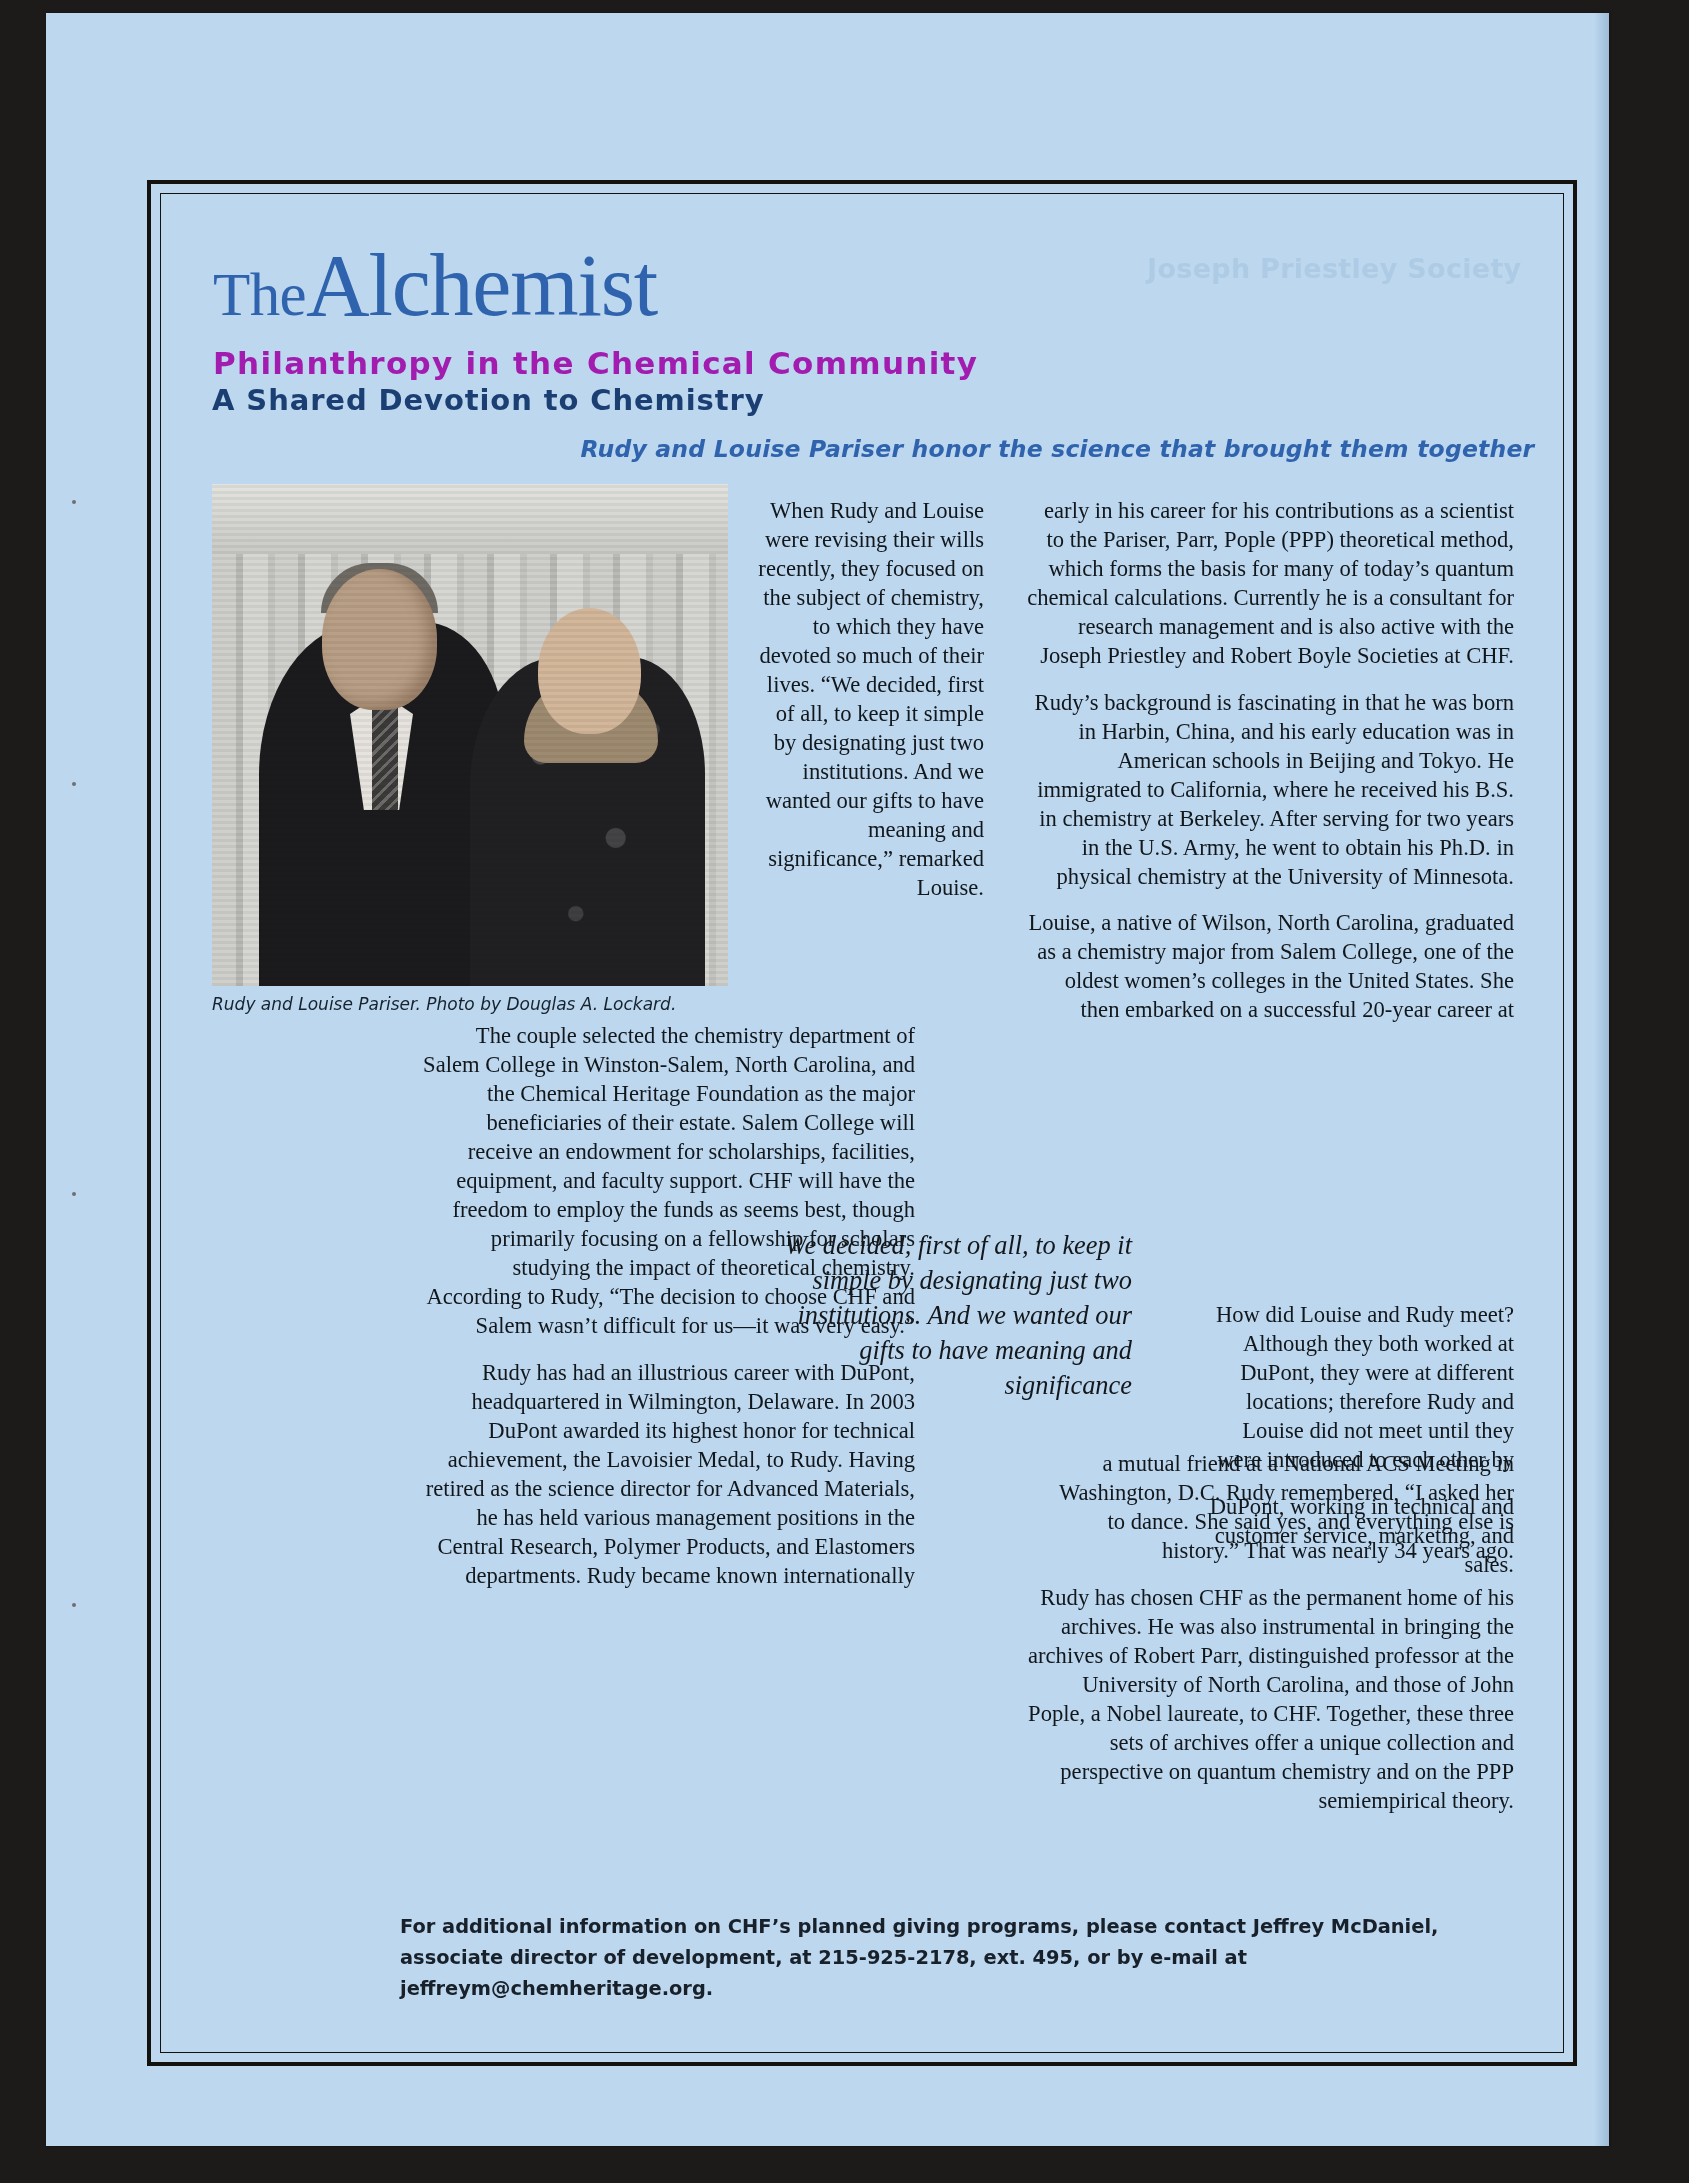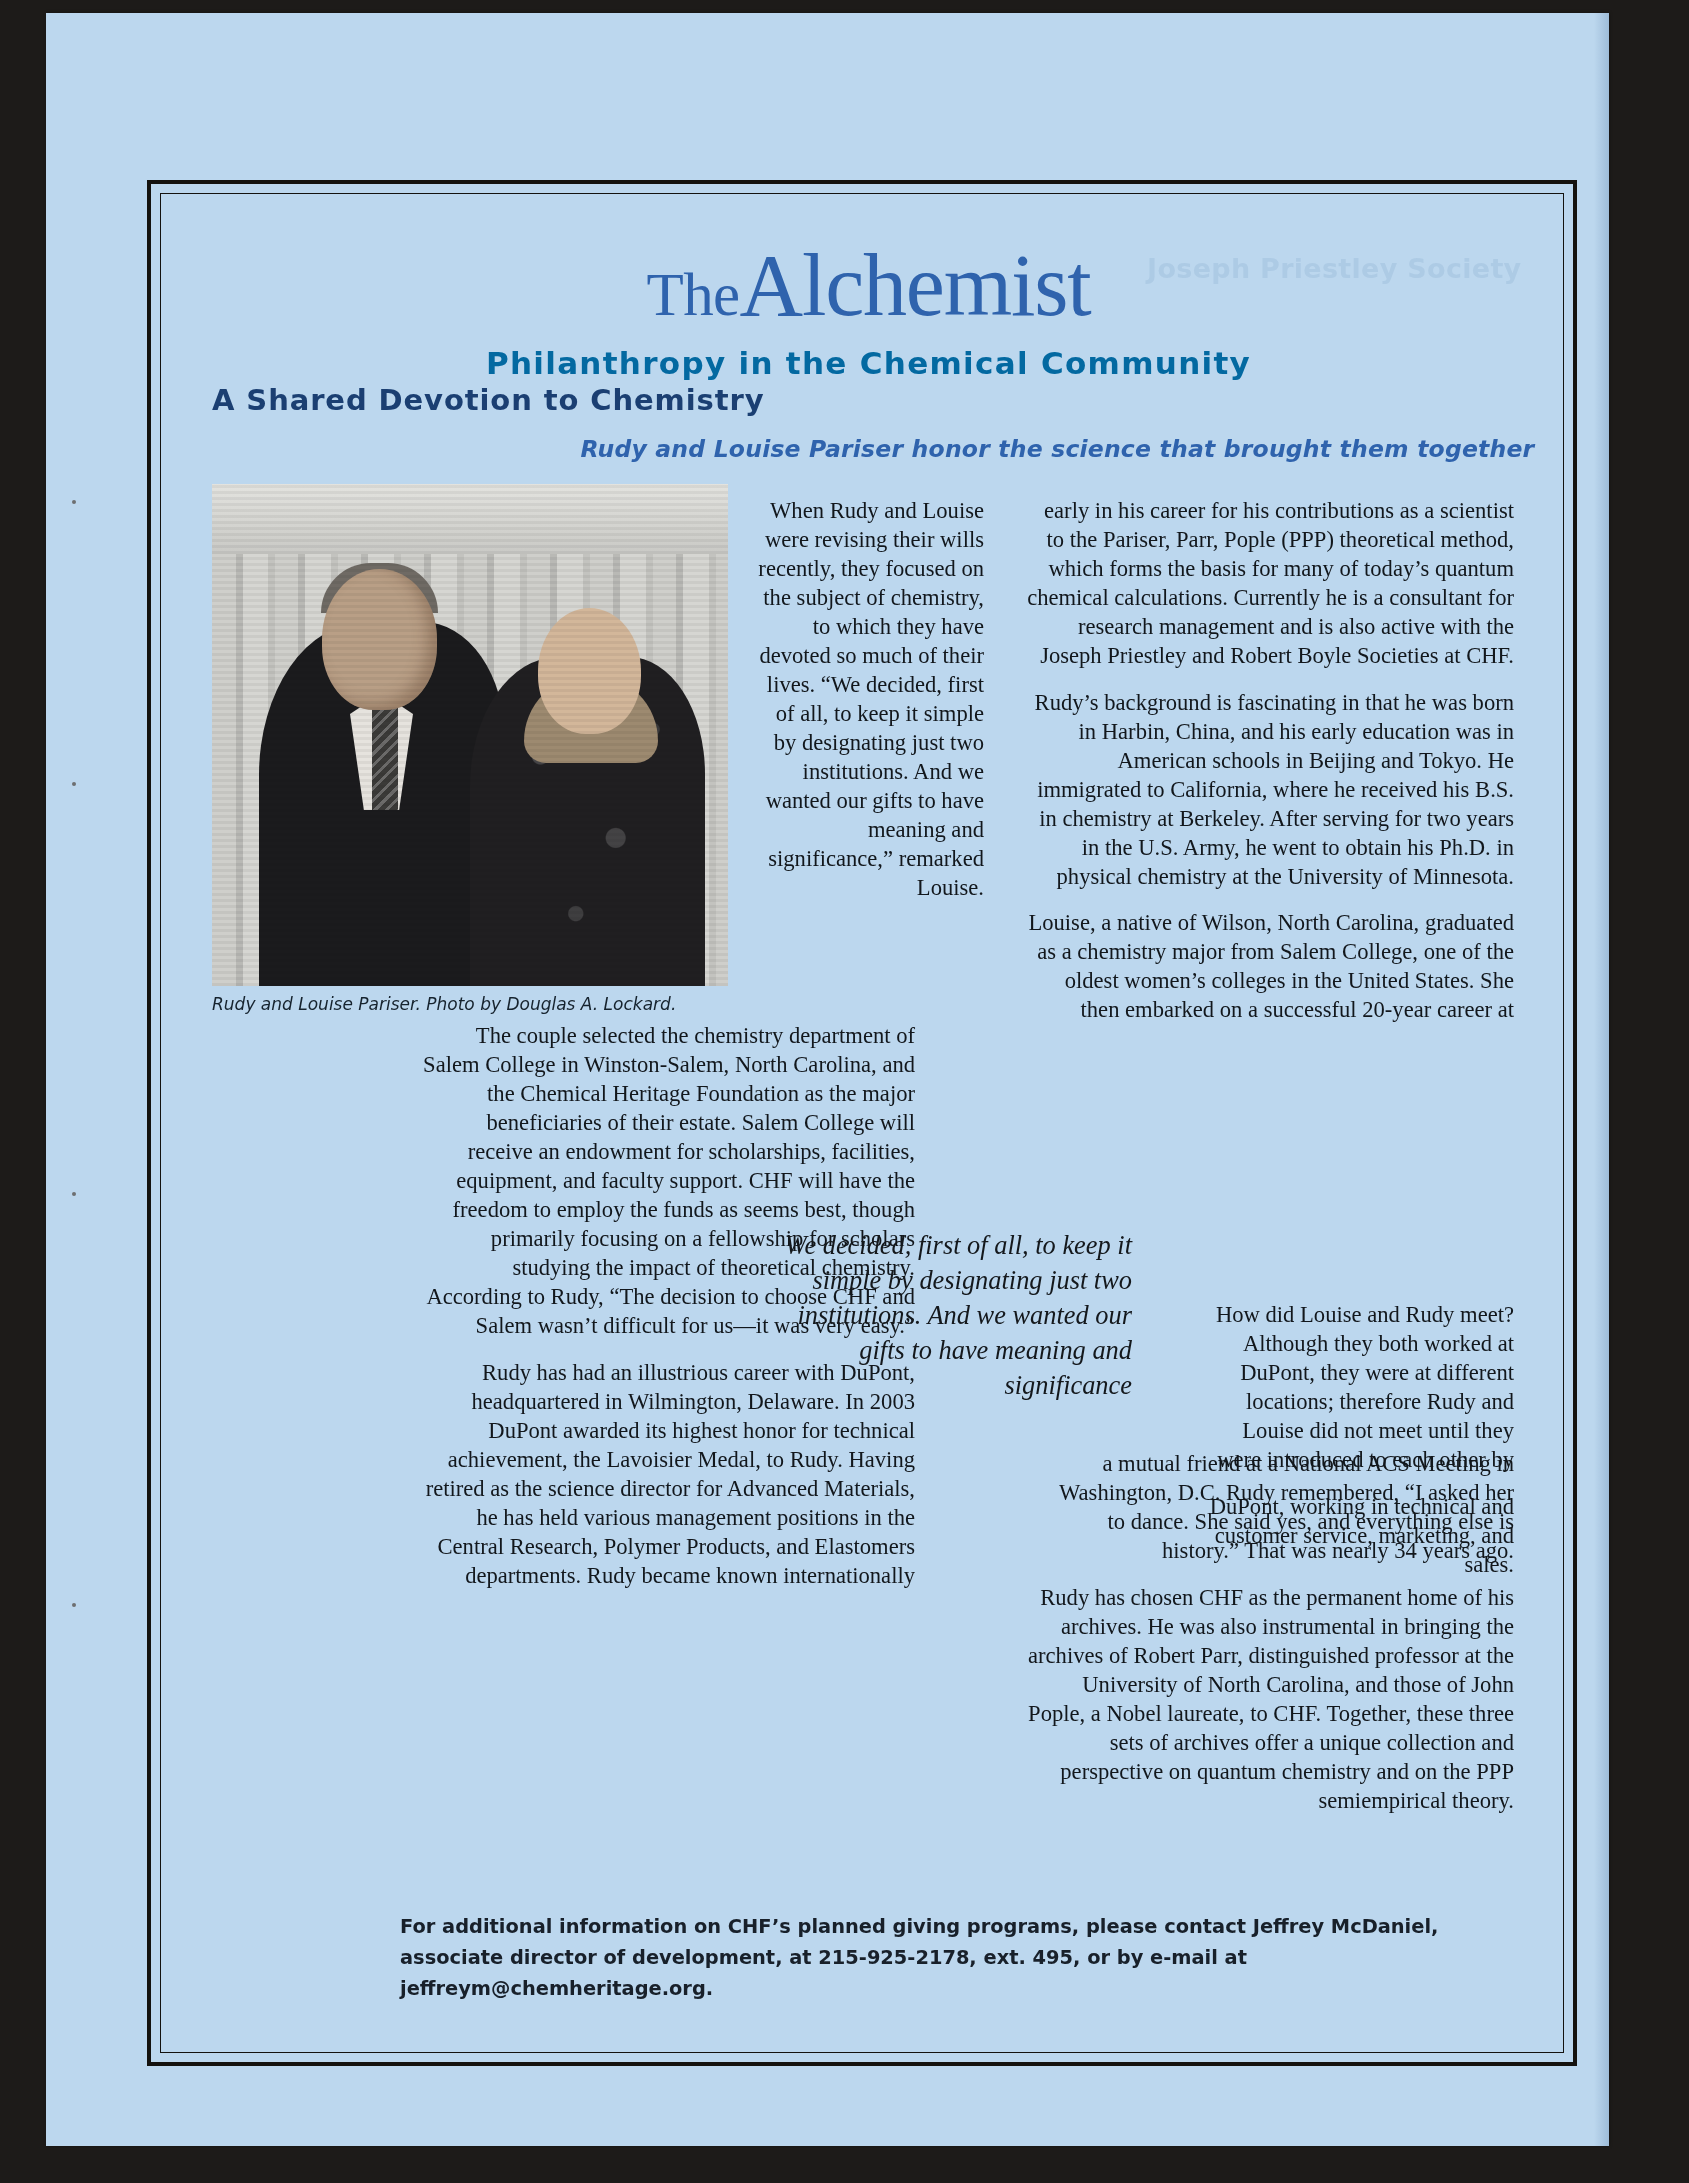--- a/index.html
+++ b/index.html
@@ -79,44 +79,43 @@
     position: absolute;
     left: 124px;
     top: 194px;
     width: 1375px;
     height: 1831px;
   }
 
   
   .masthead {
     position: absolute;
-    left: 53px;
+    left: 43px;
     top: 35px;
     width: 1291px;
-    text-align: center;
   }
   .mast-title {
     font-family: "Liberation Serif", serif;
     font-size: 88px;
     line-height: 1;
     color: #2f63ad;
     letter-spacing: -1.2px;
     white-space: nowrap;
   }
   .mast-title .the {
     font-size: 61px;
     letter-spacing: -0.6px;
   }
   .mast-sub {
     margin-top: 15.3px;
     font-family: "DejaVu Sans", sans-serif;
     font-weight: bold;
     font-size: 31px;
     letter-spacing: 1.3px;
-    color: #0369a1;
+    color: #a21caf;
   }
 
   .ghost-head {
     position: absolute;
     right: 23.5px;
     top: 46px;
     font-family: "DejaVu Sans", sans-serif;
     font-weight: bold;
     font-size: 27px;
     color: #a9c7e2;

